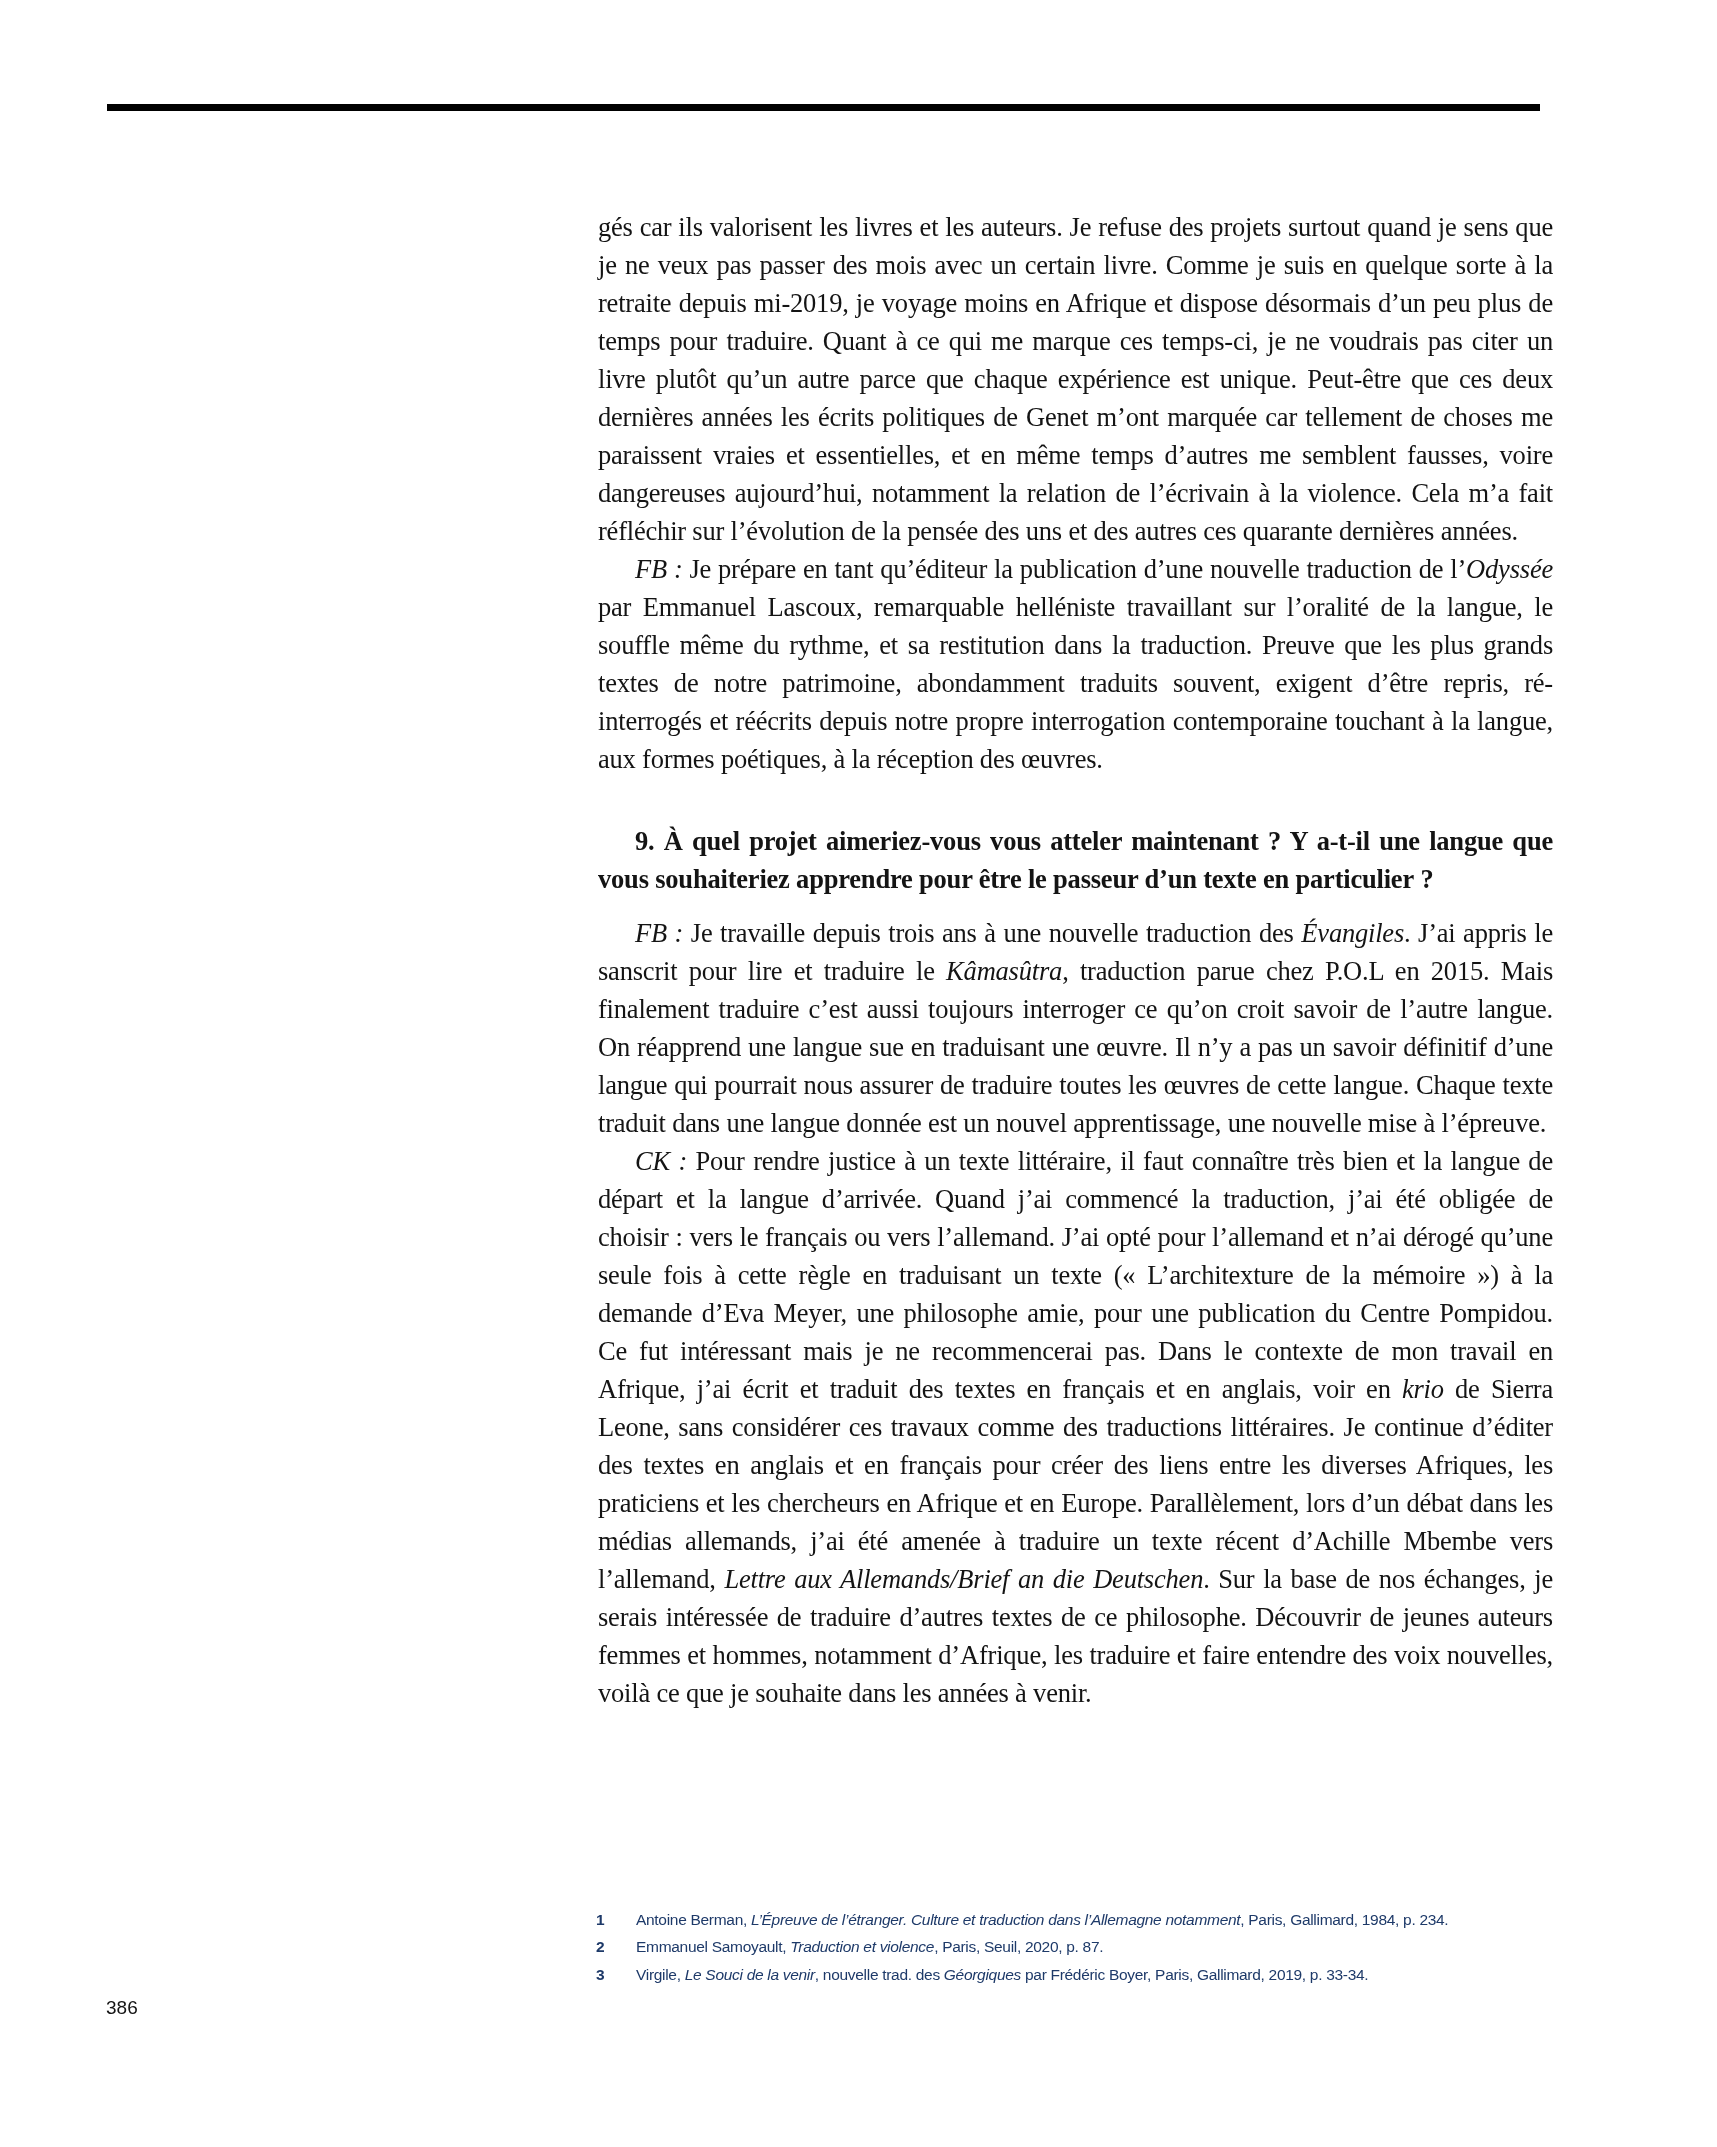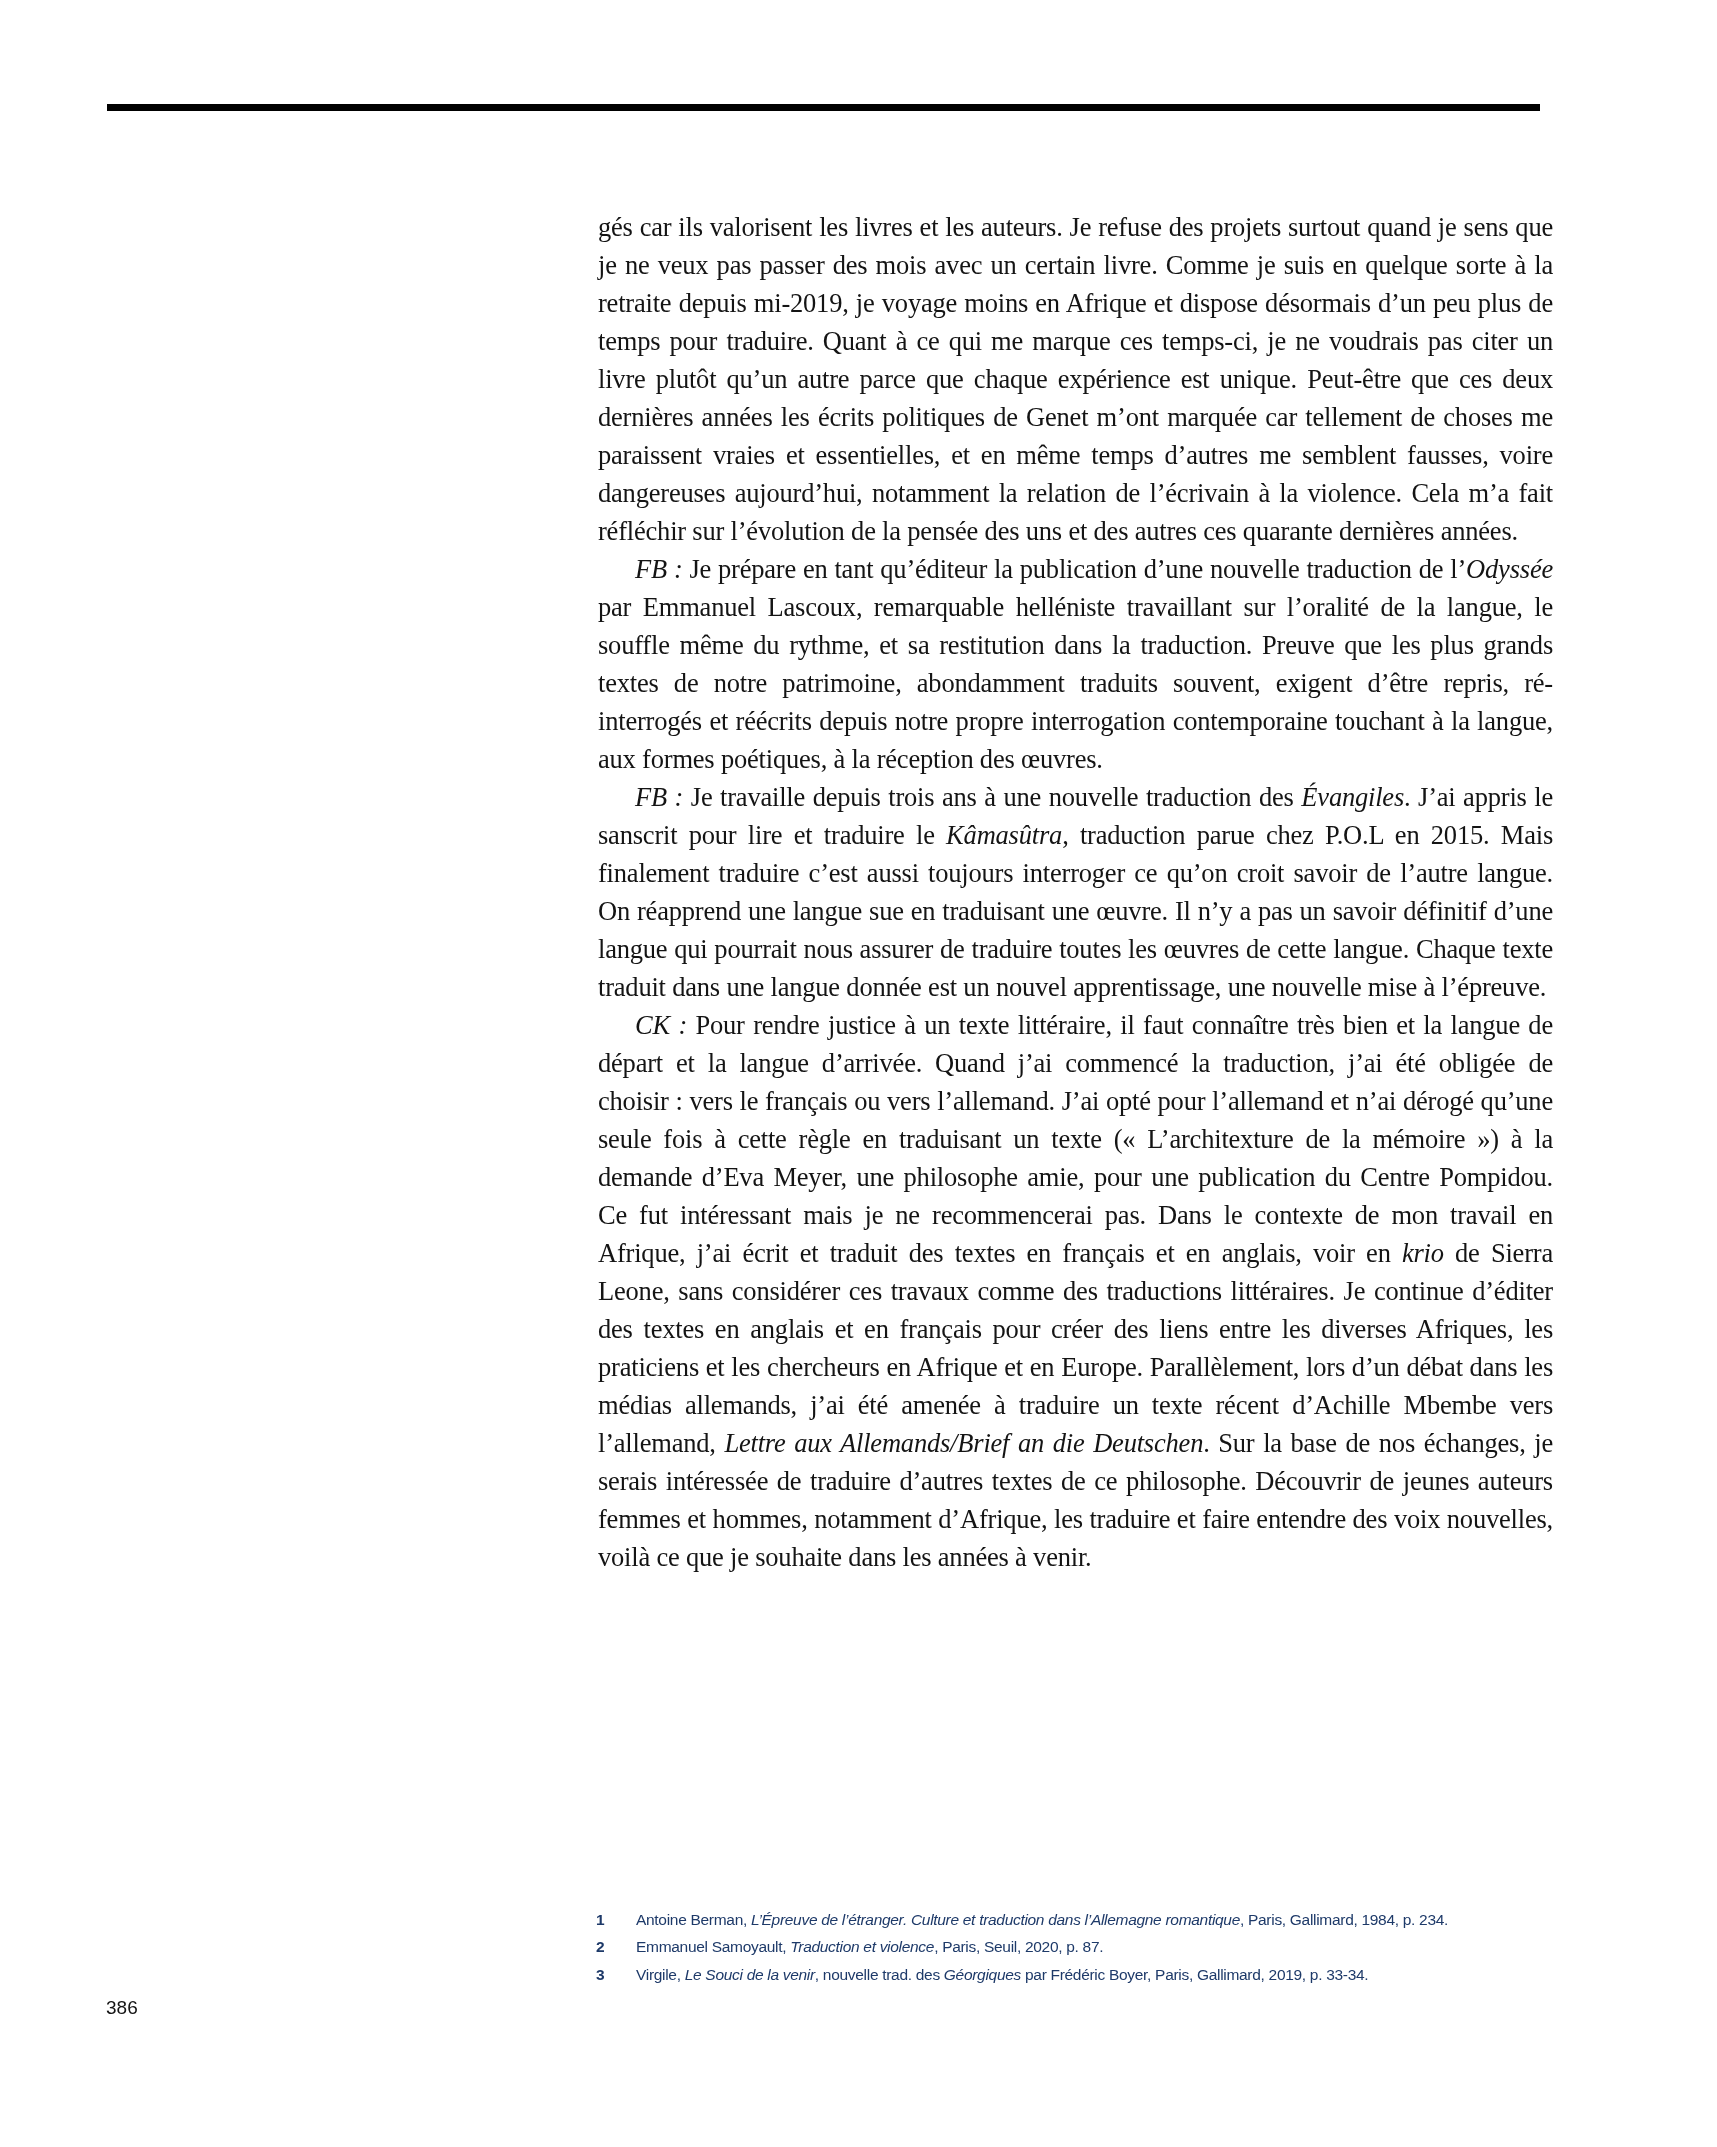--- a/index.html
+++ b/index.html
@@ -81,27 +81,28 @@
   }
 </style>
 </head>
 <body>
 
 <div class="page">
   <div class="top-rule"></div>
   <main class="text-column">
       <p class="body"><span>gés car ils valorisent les livres et les auteurs. Je refuse des projets surtout quand je sens que je ne veux pas passer des mois avec un certain livre. Comme je suis en quelque sorte à la retraite depuis mi-2019, je voyage moins en Afrique et dispose désormais d’un peu plus de temps pour traduire. Quant à ce qui me marque ces temps-ci, je ne voudrais pas citer un livre plutôt qu’un autre parce que chaque expérience est unique. Peut-être que ces deux dernières années les écrits politiques de Genet m’ont marquée car tellement de choses me paraissent vraies et essentielles, et en même temps d’autres me semblent fausses, voire dangereuses aujourd’hui, notamment la relation de l’écrivain à la violence. Cela m’a fait réfléchir sur l’évolution de la pensée des uns et des autres ces quarante dernières années.</span></p>
       <p class="body indent"><em>FB&nbsp;:</em><span> Je prépare en tant qu’éditeur la publication d’une nouvelle traduction de l’</span><em>Odyssée</em><span> par Emmanuel Lascoux, remarquable helléniste travaillant sur l’oralité de la langue, le souffle même du rythme, et sa restitution dans la traduction. Preuve que les plus grands textes de notre patrimoine, abondamment traduits souvent, exigent d’être repris, ré-interrogés et réécrits depuis notre propre interrogation contemporaine touchant à la langue, aux formes poétiques, à la réception des œuvres.</span></p>
+      <p class="heading indent"><span>9. À quel projet aimeriez-vous vous atteler maintenant&nbsp;? Y a-t-il une langue que vous souhaiteriez apprendre pour être le passeur d’un texte en particulier&nbsp;?</span></p>
       <p class="body indent"><em>FB&nbsp;:</em><span> Je travaille depuis trois ans à une nouvelle traduction des </span><em>Évangiles</em><span>. J’ai appris le sanscrit pour lire et traduire le </span><em>Kâmasûtra</em><span>, traduction parue chez P.O.L en 2015. Mais finalement traduire c’est aussi toujours interroger ce qu’on croit savoir de l’autre langue. On réapprend une langue sue en traduisant une œuvre. Il n’y a pas un savoir définitif d’une langue qui pourrait nous assurer de traduire toutes les œuvres de cette langue. Chaque texte traduit dans une langue donnée est un nouvel apprentissage, une nouvelle mise à l’épreuve.</span></p>
       <p class="body indent"><em>CK&nbsp;:</em><span> Pour rendre justice à un texte littéraire, il faut connaître très bien et la langue de départ et la langue d’arrivée. Quand j’ai commencé la traduction, j’ai été obligée de choisir&nbsp;: vers le français ou vers l’allemand. J’ai opté pour l’allemand et n’ai dérogé qu’une seule fois à cette règle en traduisant un texte («&nbsp;L’architexture de la mémoire&nbsp;») à la demande d’Eva Meyer, une philosophe amie, pour une publication du Centre Pompidou. Ce fut intéressant mais je ne recommencerai pas. Dans le contexte de mon travail en Afrique, j’ai écrit et traduit des textes en français et en anglais, voir en </span><em>krio</em><span> de Sierra Leone, sans considérer ces travaux comme des traductions littéraires. Je continue d’éditer des textes en anglais et en français pour créer des liens entre les diverses Afriques, les praticiens et les chercheurs en Afrique et en Europe. Parallèlement, lors d’un débat dans les médias allemands, j’ai été amenée à traduire un texte récent d’Achille Mbembe vers l’allemand, </span><em>Lettre aux Allemands/Brief an die Deutschen</em><span>. Sur la base de nos échanges, je serais intéressée de traduire d’autres textes de ce philosophe. Découvrir de jeunes auteurs femmes et hommes, notamment d’Afrique, les traduire et faire entendre des voix nouvelles, voilà ce que je souhaite dans les années à venir.</span></p>
     </main>
   <aside class="footnotes">
       <div class="fn-row">
         <span class="fn-num">1</span>
-        <span class="fn-text"><span>Antoine Berman, </span><em>L’Épreuve de l’étranger. Culture et traduction dans l’Allemagne romantique</em><span>, Paris, Gallimard, 1984, p. 234.</span></span>
+        <span class="fn-text"><span>Antoine Berman, </span><em>L’Épreuve de l’étranger. Culture et traduction dans l’Allemagne notamment</em><span>, Paris, Gallimard, 1984, p. 234.</span></span>
       </div>
       <div class="fn-row">
         <span class="fn-num">2</span>
         <span class="fn-text"><span>Emmanuel Samoyault, </span><em>Traduction et violence</em><span>, Paris, Seuil, 2020, p. 87.</span></span>
       </div>
       <div class="fn-row">
         <span class="fn-num">3</span>
         <span class="fn-text"><span>Virgile, </span><em>Le Souci de la venir</em><span>, nouvelle trad. des </span><em>Géorgiques</em><span> par Frédéric Boyer, Paris, Gallimard, 2019, p. 33-34.</span></span>
       </div>
     </aside>

